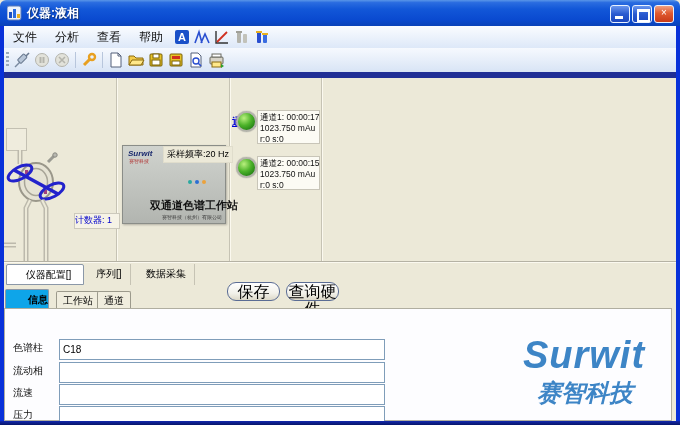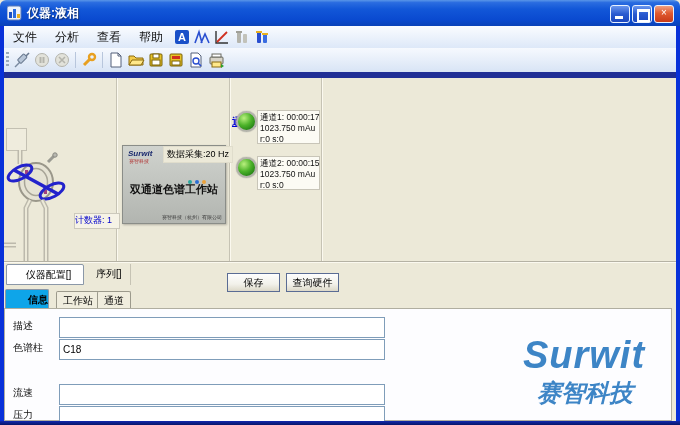--- a/index.html
+++ b/index.html
@@ -63,21 +63,21 @@
   
   .device{
     position:absolute;left:118px;top:67px;width:102px;height:77px;
     background:linear-gradient(180deg,#d0d3ce,#b2b5b0);
     border:1px solid #8a8d88;box-shadow:1px 1px 2px rgba(0,0,0,.25);
   }
   .dev-brand{position:absolute;left:5px;top:4px;font-size:8px;font-weight:bold;font-style:italic;color:#1a2a6e;line-height:8px;}
   .dev-brand-cn{position:absolute;left:6px;top:13px;font-size:5px;color:#b03030;line-height:5px;}
   .dev-dots span{display:inline-block;width:4px;height:4px;border-radius:50%;margin-right:3px;}
   .dev-dots{position:absolute;right:16px;top:24px;}
-  .dev-title{position:absolute;left:0;top:36px;width:100%;text-align:center;font-size:11px;font-weight:bold;color:#111;white-space:nowrap;}
+  .dev-title{position:absolute;left:0;top:52px;width:100%;text-align:center;font-size:11px;font-weight:bold;color:#111;white-space:nowrap;padding-left:20px;}
   .dev-company{position:absolute;right:3px;bottom:3px;font-size:5px;color:#3a3a3a;}
   .samplerate{
     position:absolute;left:159px;top:68px;padding:1px 3px;background:#ece9d8;
     font-size:9px;color:#000;white-space:nowrap;border:1px solid #e0ddcc;
   }
   
   .chan-header{position:absolute;left:228px;top:6px;color:#0000d6;font-size:10px;font-weight:bold;text-decoration:underline;margin-top:31px;}
   .led{
     position:absolute;width:17px;height:17px;border-radius:50%;
     background:radial-gradient(circle at 35% 30%,#b9f07e,#4db32a 45%,#1d7a12 85%);
@@ -92,24 +92,24 @@
   .main-tab-active{
     position:absolute;left:2px;top:186px;width:78px;height:21px;
     background:#fff;border:1px solid #8b98a8;border-radius:2px 2px 0 0;
     font-size:10px;text-align:center;line-height:20px;box-sizing:border-box;padding-left:7px;
   }
   .main-tab{
     position:absolute;top:186px;height:21px;font-size:10px;line-height:20px;
     text-align:center;border-right:1px solid #c6c3b4;padding:0 8px;
   }
   .xp-btn{
-    position:absolute;top:195px;width:53px;height:19px;
+    position:absolute;top:204px;width:53px;height:19px;
     background:linear-gradient(180deg,#fefefe,#f2f1ea 60%,#dcd8c8);
-    border:1px solid #5a6c94;border-radius:0;
-    font-size:10px;text-align:center;line-height:17px;color:#000;box-sizing:border-box;
+    border:1px solid #5a6c94;border-radius:9px;
+    font-size:16px;text-align:center;line-height:17px;color:#000;box-sizing:border-box;
   }
   .sub-tab-active{
     position:absolute;left:1px;top:211px;width:44px;height:20px;
     background:#0ea5e9;border:1px solid #8b98a8;border-bottom:none;border-radius:2px 2px 0 0;
     font-size:10px;font-weight:bold;text-align:right;line-height:19px;box-sizing:border-box;
   }
   .sub-tab{
     position:absolute;top:213px;height:18px;background:#f0edde;
     border:1px solid #9c9a8c;border-bottom:none;border-radius:2px 2px 0 0;
     font-size:10px;text-align:center;line-height:17px;box-sizing:border-box;padding:0 6px;
@@ -309,21 +309,21 @@
 
     <div class="device">
       <div class="dev-brand">Surwit</div>
       <div class="dev-brand-cn">赛智科技</div>
       <div class="dev-dots">
         <span style="background:#2aa9a0"></span><span style="background:#2b6fd4"></span><span style="background:#eba23c"></span>
       </div>
       <div class="dev-title">双通道色谱工作站</div>
       <div class="dev-company">赛智科技（杭州）有限公司</div>
     </div>
-    <div class="samplerate">数据采集:20 Hz</div>
+    <div class="samplerate">采样频率:20 Hz</div>
 
     <div class="chan-header">通道:</div>
 
     <div>
       <div class="led" style="left:232px;top:33px"></div>
       <div class="chan-box" style="top:32px">
         <div>通道1: 00:00:17</div>
         <div>1023.750 mAu</div>
         <div>r:0 s:0</div>
       </div>
@@ -333,37 +333,38 @@
       <div class="led" style="left:232px;top:79px"></div>
       <div class="chan-box" style="top:78px">
         <div>通道2: 00:00:15</div>
         <div>1023.750 mAu</div>
         <div>r:0 s:0</div>
       </div>
     </div>
 
     <div class="main-tab-active">仪器配置[]</div>
     <div class="main-tab" style="left:84px">序列[]</div>
+    <div class="main-tab" style="left:134px">数据采集</div>
     <div class="xp-btn" style="left:223px">保存</div>
     <div class="xp-btn" style="left:282px">查询硬件</div>
 
     <div class="sub-tab-active">信息</div>
     <div class="sub-tab" style="left:52px">工作站</div>
     <div class="sub-tab" style="left:93px">通道</div>
   </div>
 
   <div class="formpanel">
-    <div class="form-row" style="top:8px">
-      <span class="form-label">描述</span>
-      <input class="form-input" value="" style="">
-    </div>
     <div class="form-row" style="top:30px">
       <span class="form-label">色谱柱</span>
       <input class="form-input" value="C18" style="">
     </div>
+    <div class="form-row" style="top:53px">
+      <span class="form-label">流动相</span>
+      <input class="form-input" value="" style="">
+    </div>
     <div class="form-row" style="top:75px">
       <span class="form-label">流速</span>
       <input class="form-input" value="" style="">
     </div>
     <div class="form-row" style="top:97px">
       <span class="form-label">压力</span>
       <input class="form-input" value="" style="">
     </div>
     <div class="logo-en">Surwit</div>
     <div class="logo-cn">赛智科技</div>

